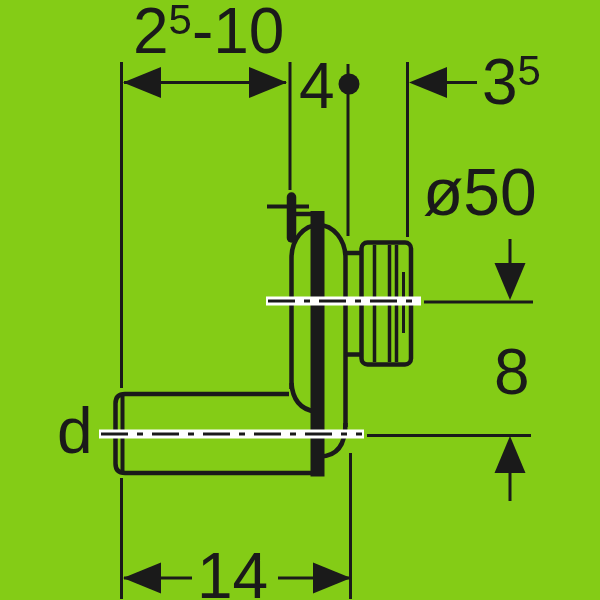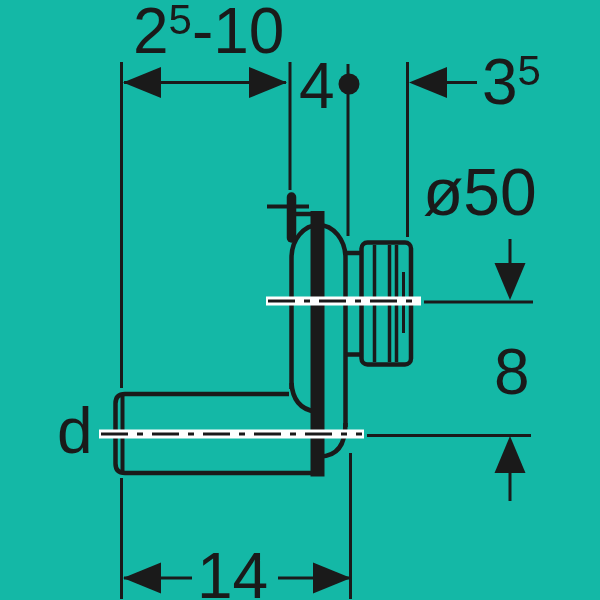--- a/index.html
+++ b/index.html
@@ -4,21 +4,21 @@
 <style>
   html, body {
     margin: 0;
     padding: 0;
     background: #ffffff;
   }
   .stage {
     position: relative;
     width: 600px;
     height: 600px;
-    background: #14b8a6;
+    background: #84cc16;
     overflow: hidden;
   }
   svg {
     display: block;
   }
   .outline {
     stroke: #1a1a1a;
     fill: none;
     stroke-width: 4.5;
     stroke-linecap: butt;

